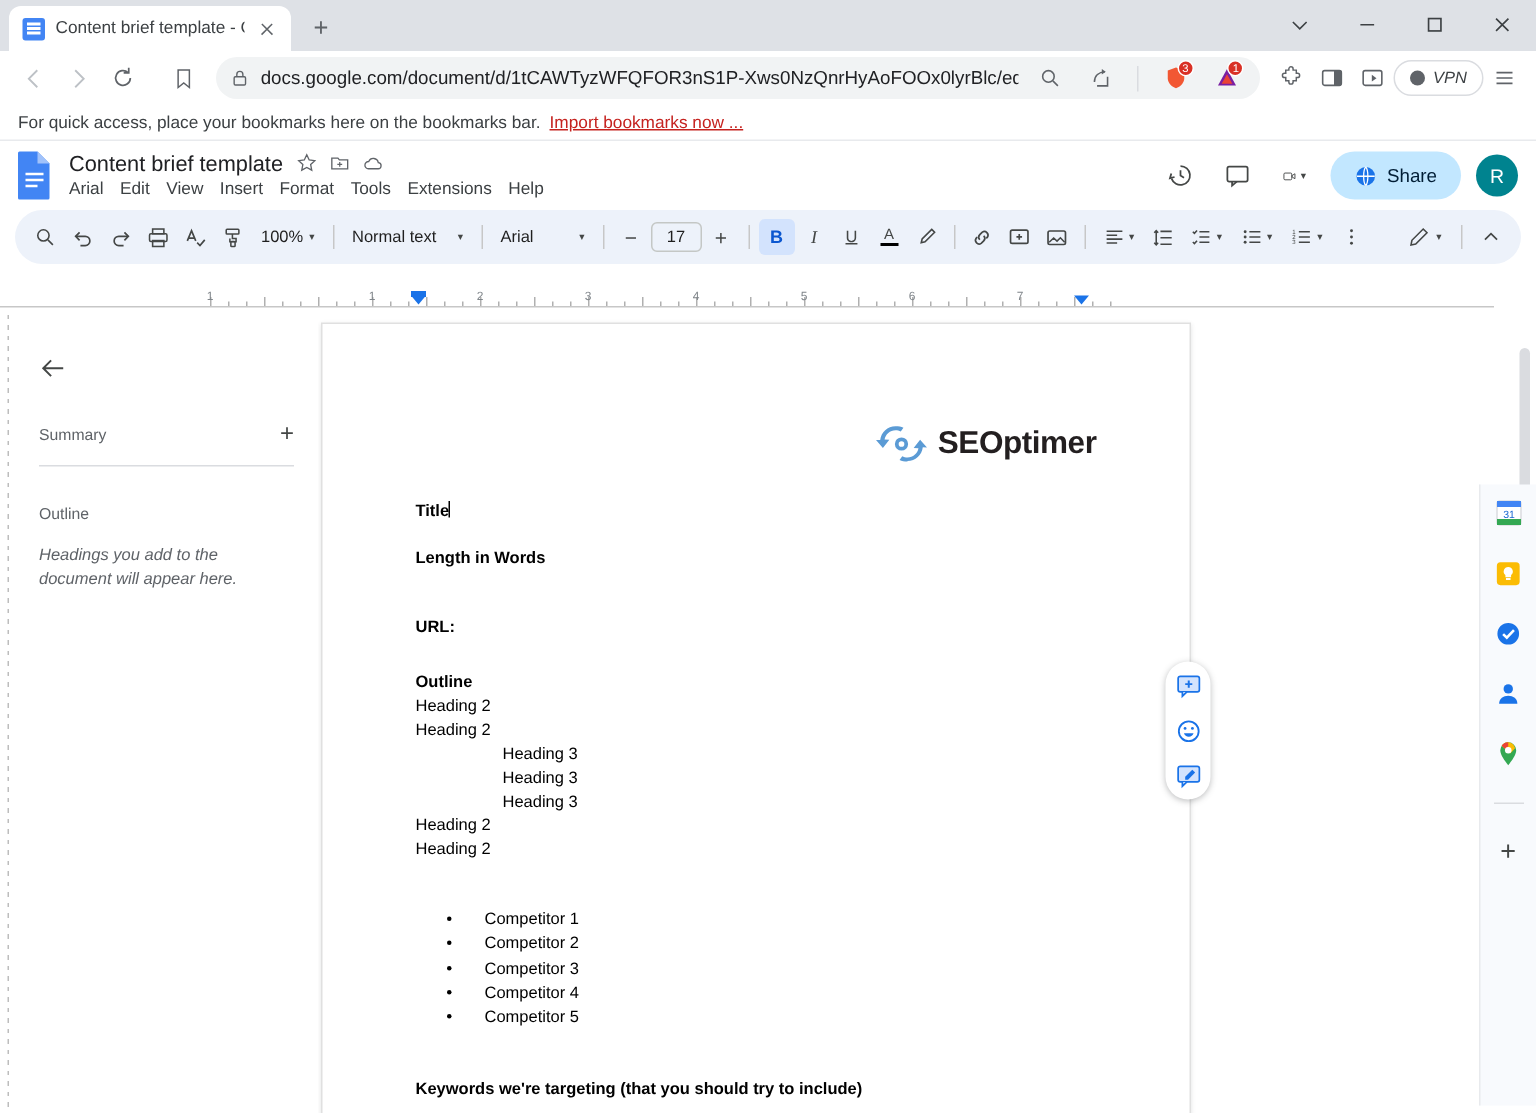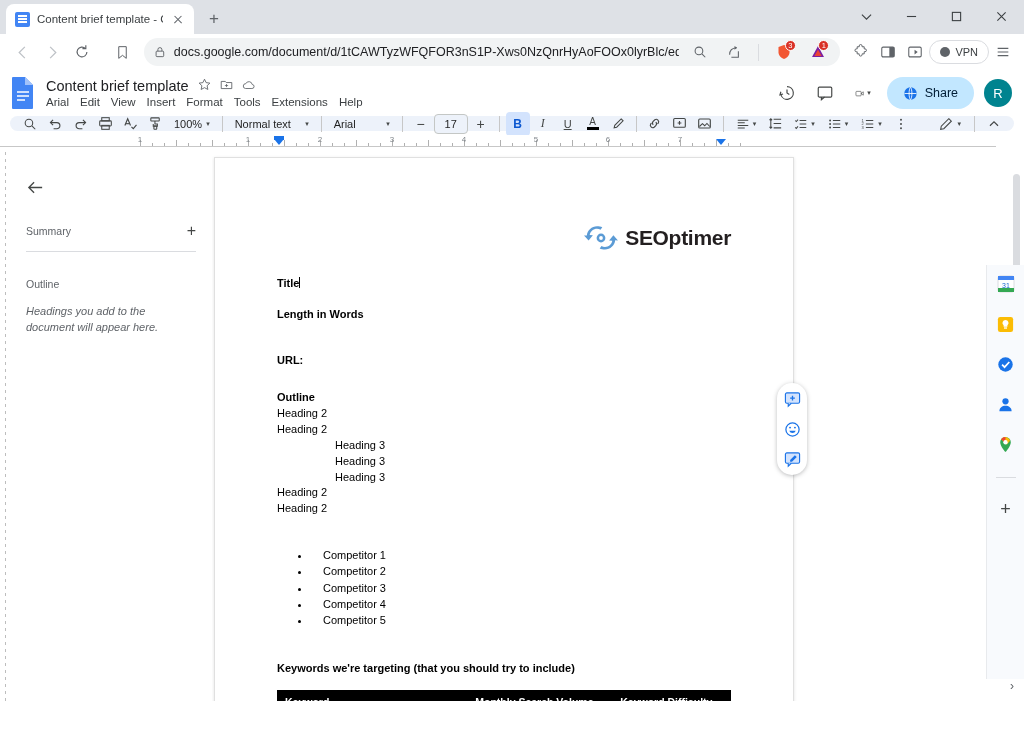--- a/index.html
+++ b/index.html
@@ -76,20 +76,21 @@
     position:absolute; top:1px; right:1px; min-width:11px; height:11px;
     background:#d93025; color:#fff; border-radius:6px; font-size:7.5px;
     display:flex; align-items:center; justify-content:center; padding:0 2px;
     border: 1px solid #fff;
   }
   .sep-v { width:1px; height:17px; background:#dadce0; margin: 0 4px; }
   .vpn-pill {
     display:flex; align-items:center; gap:5px; height:24px; padding:0 10px;
     border:1px solid #dadce0; border-radius:12px; font-size:11px; color:#3c4043;
     cursor:pointer;
+    font-style:italic;
   }
   .vpn-dot { width:10px;height:10px;border-radius:50%;background:#5f6368; }
 
   .bookmarks-bar {
     height: 24px; background:#fff; display:flex; align-items:center;
     padding-left: 12px; font-size: 11.5px; color:#3c4043;
     border-bottom: 1px solid #e8eaed;
   }
   .bm-link { color:#c5221f; text-decoration: underline; margin-left: 6px; cursor:pointer; }
 
@@ -117,21 +118,21 @@
     cursor:pointer;
   }
   .avatar {
     width:28px; height:28px; border-radius:50%; background:#00838f; color:#fff;
     font-size:13px; display:flex; align-items:center; justify-content:center;
     cursor:pointer;
   }
 
   
   .docs-toolbar {
-    height: 15px; margin: 0 10px 4px 10px; background:#edf2fa; border-radius:18px;
+    height: 36px; margin: 0 10px 17px 10px; background:#edf2fa; border-radius:18px;
     display:flex; align-items:center; padding: 0 8px; gap: 1px;
   }
   .tb {
     height:24px; min-width:24px; padding: 0 3px; display:flex; align-items:center;
     justify-content:center; color:#444746; font-size:11px; cursor:pointer; border-radius:4px;
   }
   .tb.active { background:#d3e3fd; border-radius:4px; }
   .tb-wide { padding: 0 6px; gap:4px; }
   .tb-sep { width:1px; height:16px; background:#c7c7c7; margin:0 5px; }
   .caret { font-size:7px; color:#444746; }
@@ -360,20 +361,24 @@
         <span>VPN</span>
       </div>
       <div class="ext">
         <svg width="16" height="16" viewBox="0 0 18 18">
             <path d="M3 5h12M3 9h12M3 13h12" stroke="currentColor" stroke-width="1.3"></path>
           </svg>
       </div>
     </div>
   </div>
 
+  <div class="bookmarks-bar">
+    <span>For quick access, place your bookmarks here on the bookmarks bar.</span>
+    <span class="bm-link">Import bookmarks now ...</span>
+  </div>
 
   <div class="docs-header">
     <div class="docs-logo">
       <svg width="26" height="34" viewBox="0 0 26 34">
         <path d="M3 1h12l8 8v23a1 1 0 0 1-1 1H3a1 1 0 0 1-1-1V2a1 1 0 0 1 1-1z" fill="#4285f4"></path>
         <path d="M15 1l8 8h-8z" fill="#a1c2fa"></path>
         <path d="M7 16h12M7 20h12M7 24h8" stroke="#fff" stroke-width="1.6"></path>
       </svg>
     </div>
     <div class="title-block">

